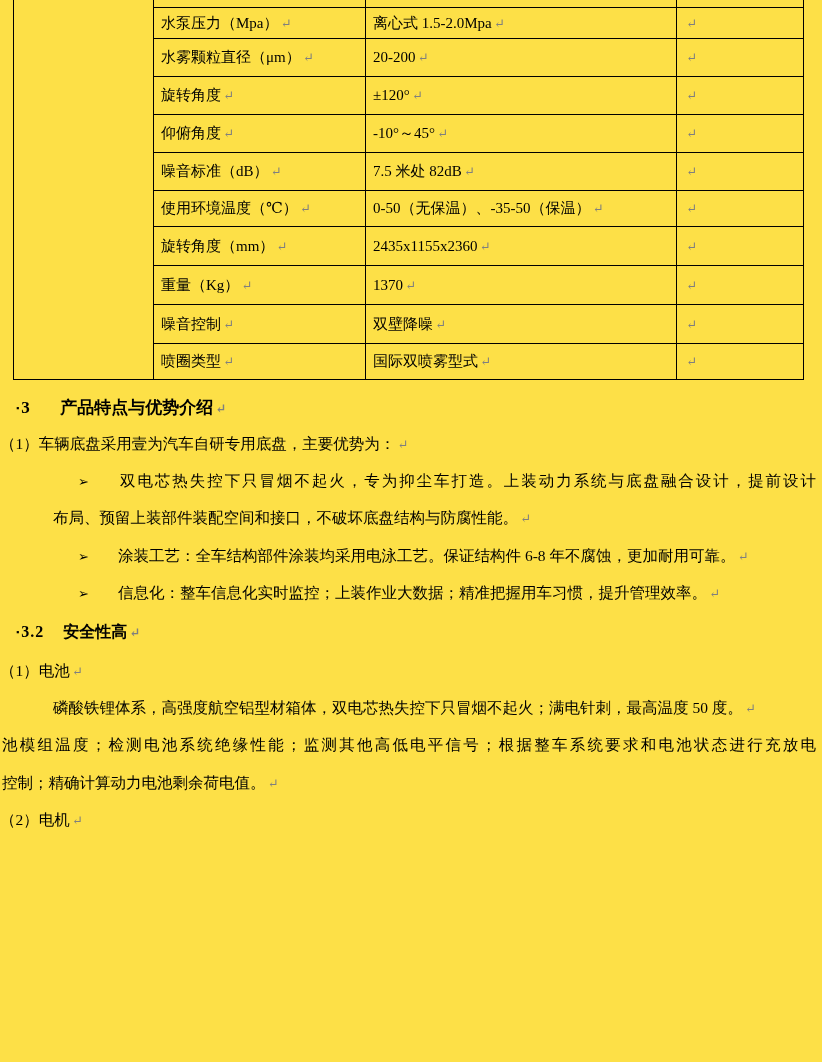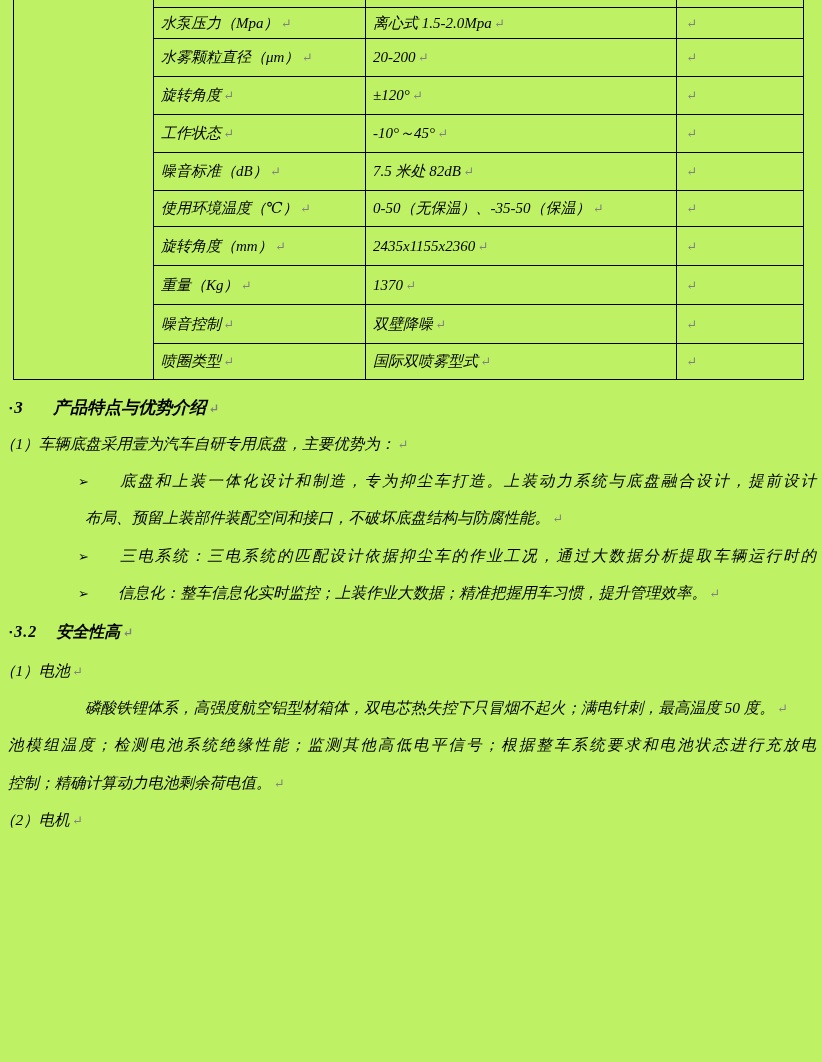--- a/index.html
+++ b/index.html
@@ -1,54 +1,54 @@
 <!DOCTYPE html>
 <html><head>
 <meta charset="utf-8">
 <style>
   html,body{margin:0;padding:0;}
   body{
     width:822px;height:1062px;background:#ffffff;color:#000;
     font-family:"Liberation Serif","DejaVu Serif",serif;
     font-size:15px;overflow:hidden;
   }
-  .page{position:relative;width:822px;height:1062px;background:#bef264;font-style:italic;}
+  .page{position:relative;width:822px;height:1062px;background:#fde047;}
 
   
   table.spec{
     border-collapse:collapse;margin-left:13px;table-layout:fixed;
     width:786px;
   }
   table.spec td{
     border:1px solid #000;vertical-align:middle;
     padding:0 2px 0 7px;overflow:hidden;white-space:pre;
   }
   td.c0{width:139px;border-top:none;border-bottom:1px solid #000;}
   td.c1{width:211px;}
   td.c2{width:310px;}
   td.c3{width:126px;}
   tr.sliver td{border-top:none;height:7px;padding:0;}
 
   .pmark{color:#7f7f7f;font-size:13px;padding-left:2px;}
 
   
-  .h1,.h2{font-weight:bold;margin-left:9px;white-space:pre;overflow:hidden;}
+  .h1,.h2{font-weight:bold;margin-left:16px;white-space:pre;overflow:hidden;}
   .h1{margin-top:14px;height:27px;line-height:27px;font-size:17px;}
   .h2{margin-top:13px;height:27px;line-height:27px;font-size:16px;}
   .h2.tall{margin-top:0;height:41px;line-height:41px;}
   .sq{font-size:9px;vertical-align:2px;padding-right:2px;}
   .hnum1{display:inline-block;min-width:39px;letter-spacing:1px;}
   .hnum2{display:inline-block;min-width:42px;letter-spacing:1px;}
 
   
   .bodytext{margin-top:4px;font-size:15.5px;}
   .ln{height:37.2px;line-height:37.2px;white-space:pre;overflow:hidden;}
-  .ind0{padding-left:8px;}
+  .ind0{padding-left:2px;}
   .ind1{}
-  .ind2{padding-left:85px;}
+  .ind2{padding-left:53px;}
   .bl{padding-left:78px;}
   .bullet{display:inline-block;width:40px;font-family:"DejaVu Sans",sans-serif;font-size:13px;}
   .just{white-space:normal;text-align:justify;text-align-last:justify;padding-right:6px;}
 </style>
 </head>
 <body>
 
 <div class="page">
 
   <table class="spec">
@@ -68,21 +68,21 @@
       <td class="c1"><span>水雾颗粒直径（μm）</span><span class="pmark">↵</span></td>
       <td class="c2"><span>20-200</span><span class="pmark">↵</span></td>
       <td class="c3"><span class="pmark">↵</span></td>
     </tr>
     <tr style="height:38px">
       <td class="c1"><span>旋转角度</span><span class="pmark">↵</span></td>
       <td class="c2"><span>±120°</span><span class="pmark">↵</span></td>
       <td class="c3"><span class="pmark">↵</span></td>
     </tr>
     <tr style="height:38px">
-      <td class="c1"><span>工作状态</span><span class="pmark">↵</span></td>
+      <td class="c1"><span>仰俯角度</span><span class="pmark">↵</span></td>
       <td class="c2"><span>-10°～45°</span><span class="pmark">↵</span></td>
       <td class="c3"><span class="pmark">↵</span></td>
     </tr>
     <tr style="height:38px">
       <td class="c1"><span>噪音标准（dB）</span><span class="pmark">↵</span></td>
       <td class="c2"><span>7.5 米处 82dB</span><span class="pmark">↵</span></td>
       <td class="c3"><span class="pmark">↵</span></td>
     </tr>
     <tr style="height:36px">
       <td class="c1"><span>使用环境温度（℃）</span><span class="pmark">↵</span></td>
@@ -111,26 +111,26 @@
     </tr>
   </tbody>
     </table>
 
   <div class="h1"><span class="sq">▪</span><span class="hnum1">3</span><span>产品特点与优势介绍</span><span class="pmark">↵</span></div>
 
 
   <div class="bodytext">
     <div class="ln ind1"><span>（1）车辆底盘采用壹为汽车自研专用底盘，主要优势为：</span><span class="pmark">↵</span></div>
 
-    <div class="ln bl just"><span class="bullet">➢</span><span>底盘和上装一体化设计和制造，专为抑尘车打造。上装动力系统与底盘融合设计，提前设计</span></div>
+    <div class="ln bl just"><span class="bullet">➢</span><span>双电芯热失控下只冒烟不起火，专为抑尘车打造。上装动力系统与底盘融合设计，提前设计</span></div>
     <div class="ln ind2"><span>布局、预留上装部件装配空间和接口，不破坏底盘结构与防腐性能。</span><span class="pmark">↵</span></div>
 
 
+    <div class="ln bl"><span class="bullet">➢</span><span>涂装工艺：全车结构部件涂装均采用电泳工艺。保证结构件 6-8 年不腐蚀，更加耐用可靠。</span><span class="pmark">↵</span></div>
 
-    <div class="ln bl just"><span class="bullet">➢</span><span>三电系统：三电系统的匹配设计依据抑尘车的作业工况，通过大数据分析提取车辆运行时的</span></div>
 
     <div class="ln bl"><span class="bullet">➢</span><span>信息化：整车信息化实时监控；上装作业大数据；精准把握用车习惯，提升管理效率。</span><span class="pmark">↵</span></div>
 
     <div class="h2 tall"><span class="sq">▪</span><span class="hnum2">3.2</span><span>安全性高</span><span class="pmark">↵</span></div>
 
     <div class="ln ind1"><span>（1）电池</span><span class="pmark">↵</span></div>
 
 
     <div class="ln ind2"><span>磷酸铁锂体系，高强度航空铝型材箱体，双电芯热失控下只冒烟不起火；满电针刺，最高温度 50 度。</span><span class="pmark">↵</span></div>
 

